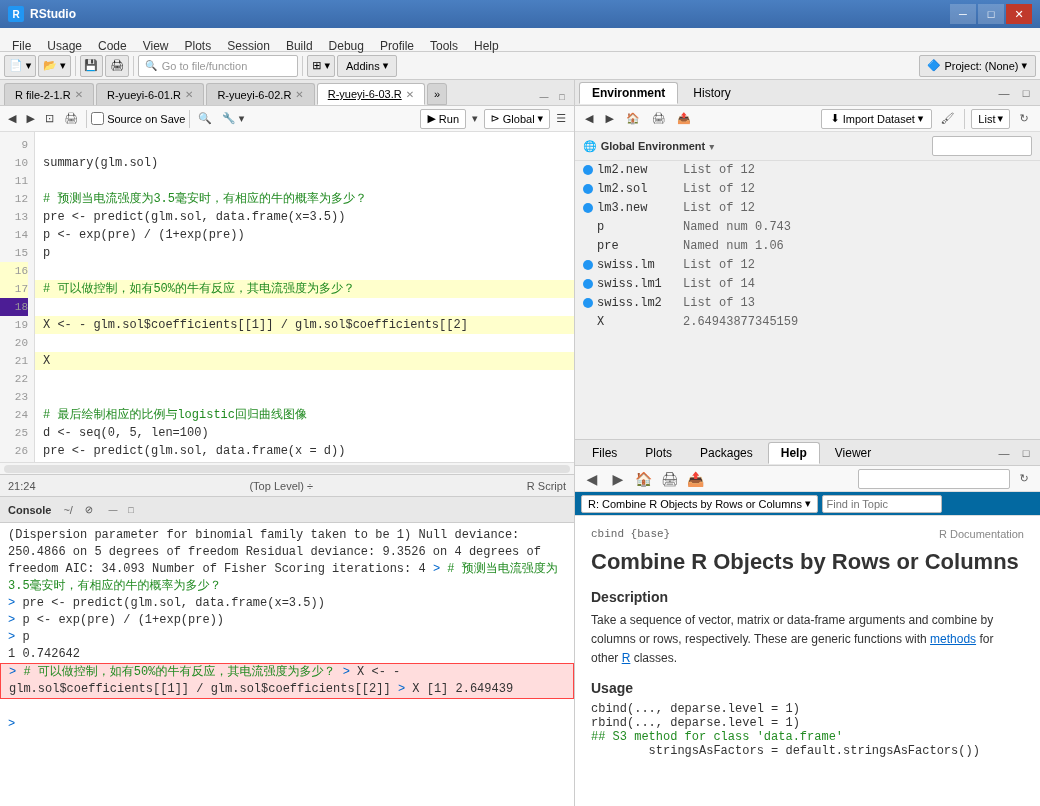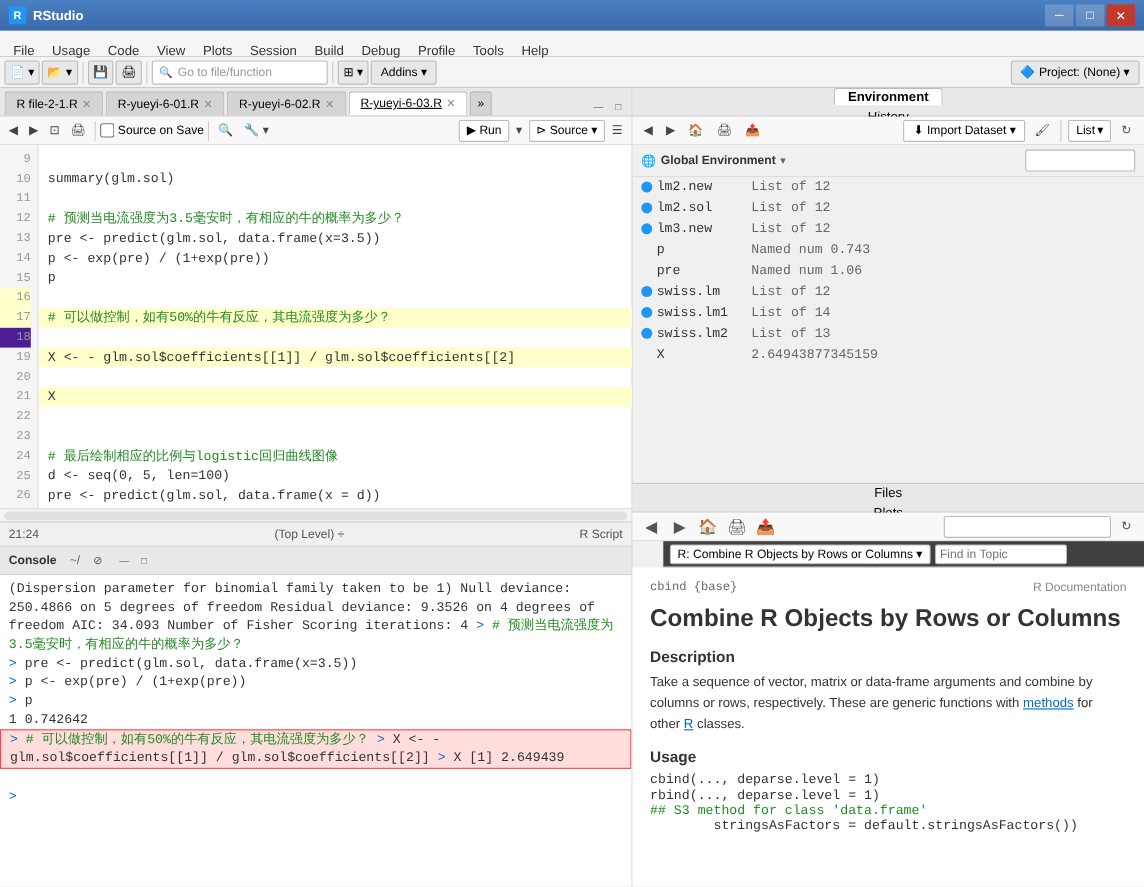--- a/index.html
+++ b/index.html
@@ -67,21 +67,21 @@
     .console-content { flex: 1; background: white; overflow: auto; padding: 4px 8px; font-family: 'Courier New', monospace; font-size: 12px; line-height: 17px; color: #333; }
     .console-highlight { background: #ffdddd; border: 1px solid #ff4444; display: block; margin: 0 -8px; padding: 0 8px; }
     .console-prompt { color: #0066cc; }
     .console-comment { color: #228B22; }
     
     
     .right-panel { flex: 1; display: flex; flex-direction: column; }
     
     
     .env-panel { height: 360px; display: flex; flex-direction: column; border-bottom: 1px solid #ccc; }
-    .panel-tab-bar { background: #e8e8e8; border-bottom: 1px solid #ccc; height: 26px; display: flex; align-items: center; padding: 0 4px; gap: 2px; flex-direction: column; }
+    .panel-tab-bar { background: #e8e8e8; border-bottom: 1px solid #ccc; height: 26px; display: flex; align-items: center; padding: 0 4px; gap: 2px; }
     .panel-tab { height: 22px; padding: 0 12px; font-size: 12px; cursor: pointer; display: flex; align-items: center; border: 1px solid transparent; border-radius: 3px 3px 0 0; }
     .panel-tab.active { background: white; border: 1px solid #bbb; border-bottom: 1px solid white; font-weight: bold; }
     .panel-controls { margin-left: auto; display: flex; gap: 2px; align-items: center; }
     .panel-ctrl-btn { width: 20px; height: 20px; background: transparent; border: none; cursor: pointer; font-size: 11px; color: #555; display: flex; align-items: center; justify-content: center; }
     
     
     .env-toolbar { background: #f8f8f8; border-bottom: 1px solid #ddd; height: 26px; display: flex; align-items: center; padding: 0 6px; gap: 4px; }
     .env-tb-btn { height: 20px; padding: 0 4px; background: transparent; border: none; cursor: pointer; font-size: 11px; color: #444; display: flex; align-items: center; gap: 2px; }
     .import-btn { height: 20px; padding: 0 8px; background: white; border: 1px solid #bbb; border-radius: 2px; cursor: pointer; font-size: 11px; display: flex; align-items: center; gap: 3px; }
     .search-box { margin-left: auto; width: 100px; height: 20px; border: 1px solid #bbb; border-radius: 2px; padding: 0 4px; font-size: 11px; background: white; }
@@ -101,21 +101,21 @@
     .env-dot { width: 10px; height: 10px; border-radius: 50%; background: #2196F3; flex-shrink: 0; }
     
     
     .files-panel { flex: 1; display: flex; flex-direction: column; min-height: 0; }
     .files-toolbar { background: #f8f8f8; border-bottom: 1px solid #ddd; height: 26px; display: flex; align-items: center; padding: 0 6px; gap: 4px; }
     .files-tb-btn { width: 22px; height: 20px; background: transparent; border: none; cursor: pointer; font-size: 14px; color: #555; display: flex; align-items: center; justify-content: center; }
     .files-search { flex: 1; height: 20px; border: 1px solid #bbb; border-radius: 2px; padding: 0 4px; font-size: 11px; background: white; }
     .files-refresh { width: 20px; height: 20px; background: transparent; border: none; cursor: pointer; color: #555; font-size: 11px; }
     
     
-    .help-path { background: #404040; border-bottom: 1px solid #ddd; height: 24px; display: flex; align-items: center; padding: 0 6px; font-size: 11px; margin-left: 28px; }
+    .help-path { background: #0369a1; border-bottom: 1px solid #ddd; height: 24px; display: flex; align-items: center; padding: 0 6px; font-size: 11px; }
     .help-path-dropdown { padding: 0 6px; background: white; border: 1px solid #bbb; border-radius: 2px; height: 18px; cursor: pointer; font-size: 11px; display: flex; align-items: center; gap: 3px; }
     .help-topic { margin-left: 4px; width: 120px; height: 18px; border: 1px solid #bbb; border-radius: 2px; padding: 0 4px; font-size: 11px; }
     
     
     .help-content { flex: 1; overflow: auto; padding: 12px 16px; background: white; }
     .help-package { font-size: 11px; color: #666; font-family: 'Courier New', monospace; }
     .help-rdoc { font-size: 11px; color: #888; float: right; }
     .help-title { font-size: 22px; color: #333; font-weight: bold; margin: 8px 0; line-height: 1.3; }
     .help-section { font-size: 14px; font-weight: bold; color: #333; margin: 12px 0 6px; }
     .help-text { font-size: 12px; color: #333; line-height: 1.6; }
@@ -229,21 +229,21 @@
         <button class="etb-btn">🔍</button>
         <button class="etb-btn">🔧 ▾</button>
         <div style="flex:1;"></div>
         <button class="etb-btn-outline">
           <span>▶</span>
           <span>Run</span>
         </button>
         <button class="etb-btn">▾</button>
         <button class="etb-btn-outline">
           <span>⊳</span>
-          <span>Source</span>
+          <span>Global</span>
           <span>▾</span>
         </button>
         <button class="etb-btn">☰</button>
       </div>
 
       <div class="code-editor">
         <div class="line-numbers">
           <div>9</div>
             <div>10</div>
             <div>11</div>

